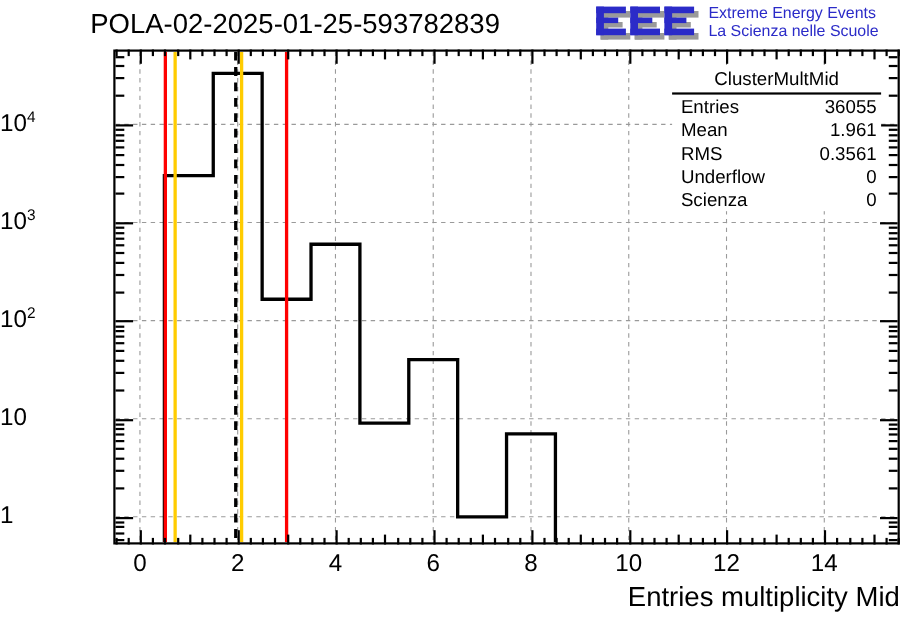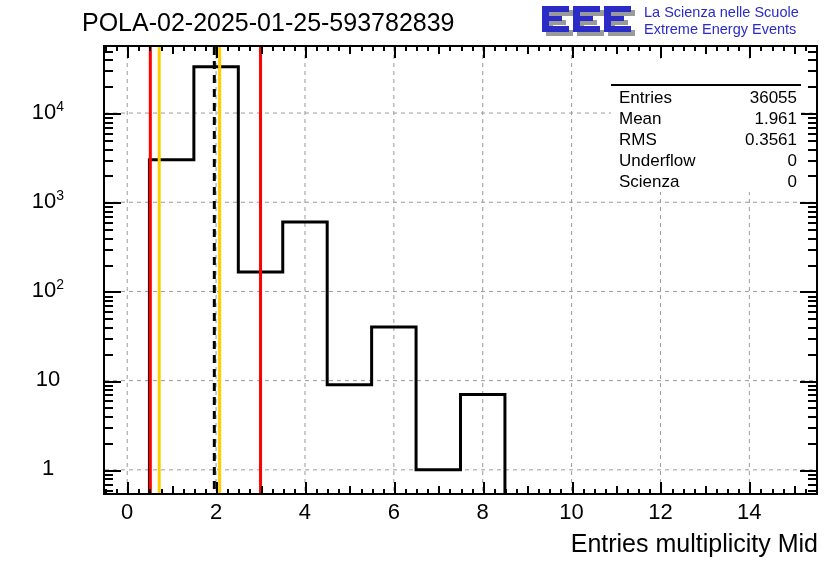--- a/index.html
+++ b/index.html
@@ -22,21 +22,21 @@
   .frame{
     position:absolute; left:103px; top:45px; width:715px; height:450px;
     border:2px solid #000; box-sizing:border-box; background:transparent;
   }
   .plotarea{position:absolute; left:105px; top:47px; width:711px; height:446px; overflow:hidden;}
 
   
   .tick{position:absolute;background:#000;}
 
   
-  .ylab{position:absolute; font-size:22px; color:#000; text-align:center; white-space:nowrap;}
+  .ylab{position:absolute; font-size:22px; color:#000; text-align:left; white-space:nowrap;}
   .ylab sup{font-size:14px; vertical-align:super;}
   .xlab{position:absolute; font-size:22px; color:#000; text-align:center; white-space:nowrap;}
   .axis-title{position:absolute; right:18px; top:529px; font-size:25px; color:#000; white-space:nowrap;}
 
   
   .hsvg{position:absolute; left:0; top:0;}
 
   
   .stats{
     position:absolute; left:611px; top:62px; width:190px; height:130px;
@@ -80,22 +80,22 @@
           <rect x="33" y="13" width="20" height="5"></rect>
           <rect x="33" y="23" width="27" height="6"></rect>
           <rect x="33" y="3" width="7" height="26"></rect>
         <rect x="64" y="3" width="27" height="6"></rect>
           <rect x="64" y="13" width="20" height="5"></rect>
           <rect x="64" y="23" width="27" height="6"></rect>
           <rect x="64" y="3" width="7" height="26"></rect>
       </g>
     </svg>
     <div class="logo-text">
+      <div>Extreme Energy Events</div>
       <div>La Scienza nelle Scuole</div>
-      <div>Extreme Energy Events</div>
     </div>
   </div>
 
   <div class="plotarea">
     <svg class="hsvg" id="chart-svg" width="711" height="446">
         <line x1="0" y1="422.84035190288654" x2="711" y2="422.84035190288654" stroke="#9a9a9a" stroke-width="1" stroke-dasharray="4,4"></line>
         <line x1="0" y1="333.64035190288655" x2="711" y2="333.64035190288655" stroke="#9a9a9a" stroke-width="1" stroke-dasharray="4,4"></line>
         <line x1="0" y1="244.44035190288656" x2="711" y2="244.44035190288656" stroke="#9a9a9a" stroke-width="1" stroke-dasharray="4,4"></line>
         <line x1="0" y1="155.24035190288657" x2="711" y2="155.24035190288657" stroke="#9a9a9a" stroke-width="1" stroke-dasharray="4,4"></line>
         <line x1="0" y1="66.04035190288653" x2="711" y2="66.04035190288653" stroke="#9a9a9a" stroke-width="1" stroke-dasharray="4,4"></line>
@@ -350,20 +350,21 @@
       <div class="ylab" style="left: 0px; top: 454.84px; width: 96px;">1</div>
       <div class="ylab" style="left: 0px; top: 365.64px; width: 96px;">10</div>
       <div class="ylab" style="left: 0px; top: 276.44px; width: 96px;">10<sup>2</sup></div>
       <div class="ylab" style="left: 0px; top: 187.24px; width: 96px;">10<sup>3</sup></div>
       <div class="ylab" style="left: 0px; top: 98.0404px; width: 96px;">10<sup>4</sup></div>
     </div>
 
   <div class="axis-title">Entries multiplicity Mid</div>
 
   <div class="stats">
+    <div class="stats-title">ClusterMultMid</div>
     <div class="stats-rule"></div>
     <div id="stats-rows">
         <div class="stats-row" style="top: 26px;">
           <span class="k">Entries</span>
           <span class="v">36055</span>
         </div>
         <div class="stats-row" style="top: 47px;">
           <span class="k">Mean</span>
           <span class="v">1.961</span>
         </div>

